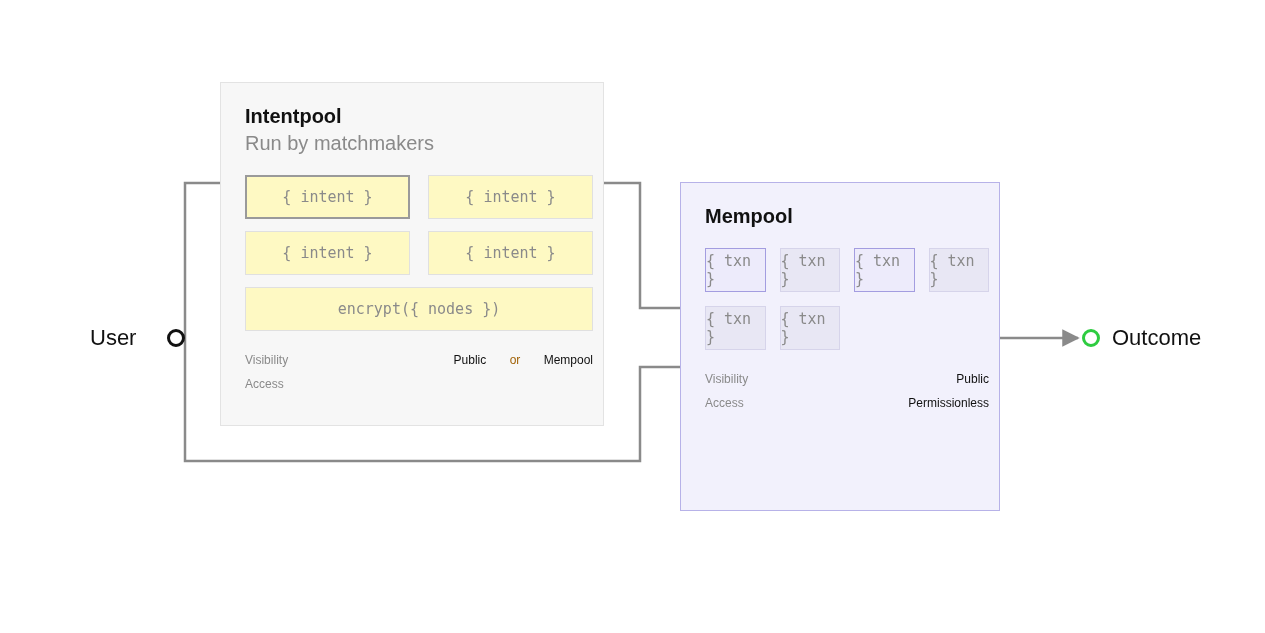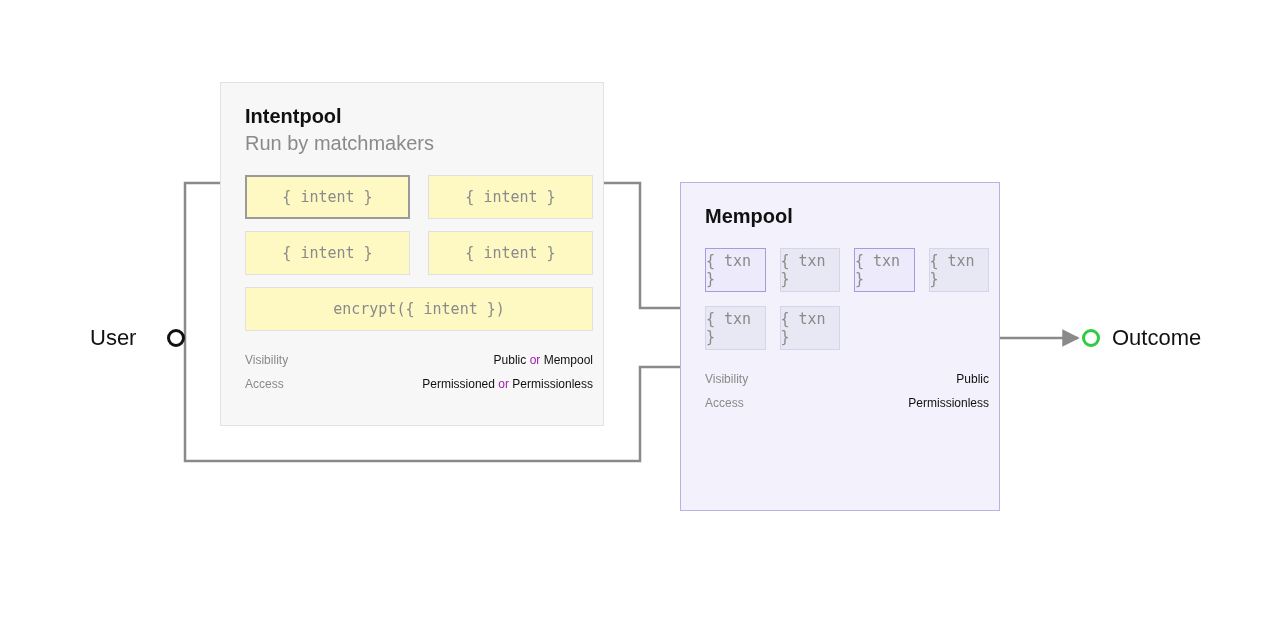--- a/index.html
+++ b/index.html
@@ -122,21 +122,21 @@
     font-size: 12px;
   }
   .meta-row {
     display: flex;
     justify-content: space-between;
     align-items: baseline;
     margin-top: 10px;
   }
   .meta-key { color: #8a8a8a; }
   .meta-val { color: #111; }
-  .meta-val .dim { color: #a21caf; margin: 0 0; }
+  .meta-val .dim { color: #a16207; margin: 0 20px; }
 </style>
 </head>
 <body>
 
 <div class="stage">
 
   <svg class="wires" viewBox="0 0 1265 633">
     <defs>
       <marker id="arrow" viewBox="0 0 10 10" refX="9" refY="5" markerWidth="7" markerHeight="7" orient="auto-start-reverse">
         <path d="M 0 0 L 10 5 L 0 10 z" fill="#8a8a8a"></path>
@@ -160,39 +160,34 @@
 
   <div class="panel intentpool">
     <div class="title">Intentpool</div>
     <div class="subtitle">Run by matchmakers</div>
 
     <div class="intent-grid">
       <div class="chip highlight">{ intent }</div>
       <div class="chip">{ intent }</div>
       <div class="chip">{ intent }</div>
       <div class="chip">{ intent }</div>
-      <div class="chip wide">encrypt({ intent })</div>
+      <div class="chip wide">encrypt({ nodes })</div>
     </div>
 
     <div class="meta">
       <div class="meta-row">
         <span class="meta-key">Visibility</span>
         <span class="meta-val">
           <span>Public</span>
           <span class="dim">or</span>
           <span>Mempool</span>
         </span>
       </div>
       <div class="meta-row">
         <span class="meta-key">Access</span>
-        <span class="meta-val">
-          <span>Permissioned</span>
-          <span class="dim">or</span>
-          <span>Permissionless</span>
-        </span>
       </div>
     </div>
   </div>
 
   <div class="panel mempool">
     <div class="title">Mempool</div>
 
     <div class="txn-grid">
       <div class="txn hl">{ txn }</div>
       <div class="txn">{ txn }</div>

